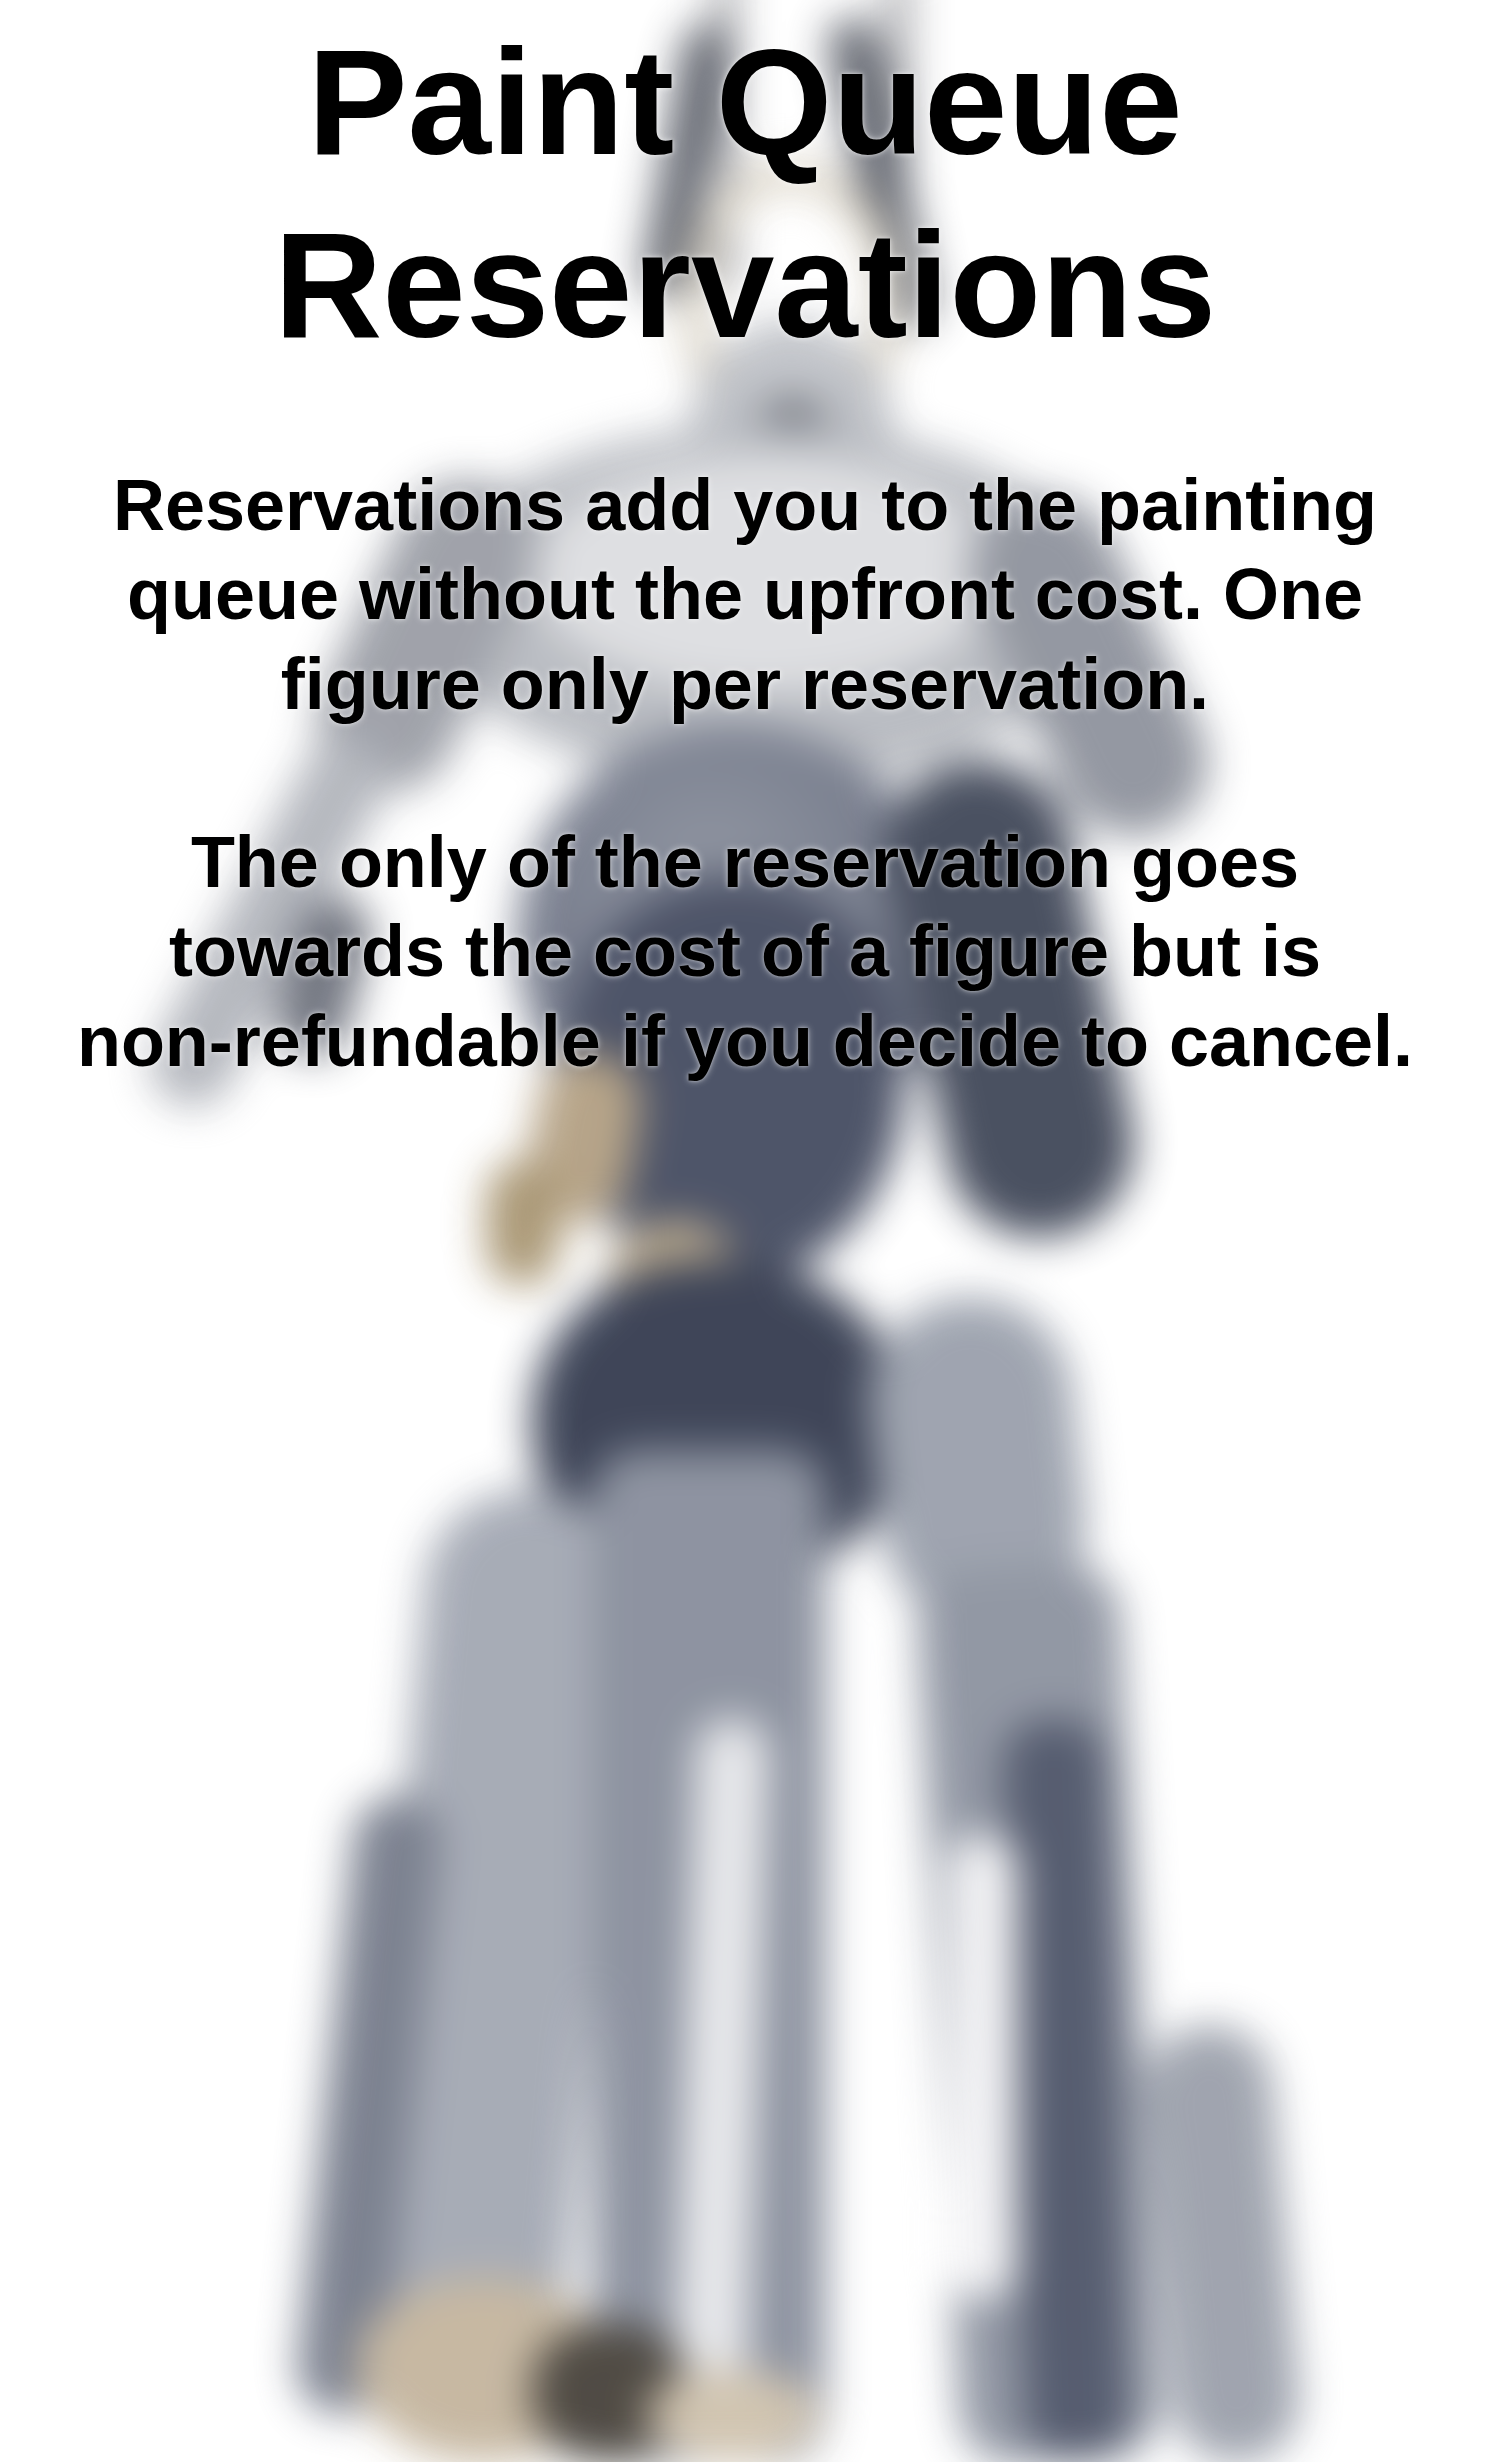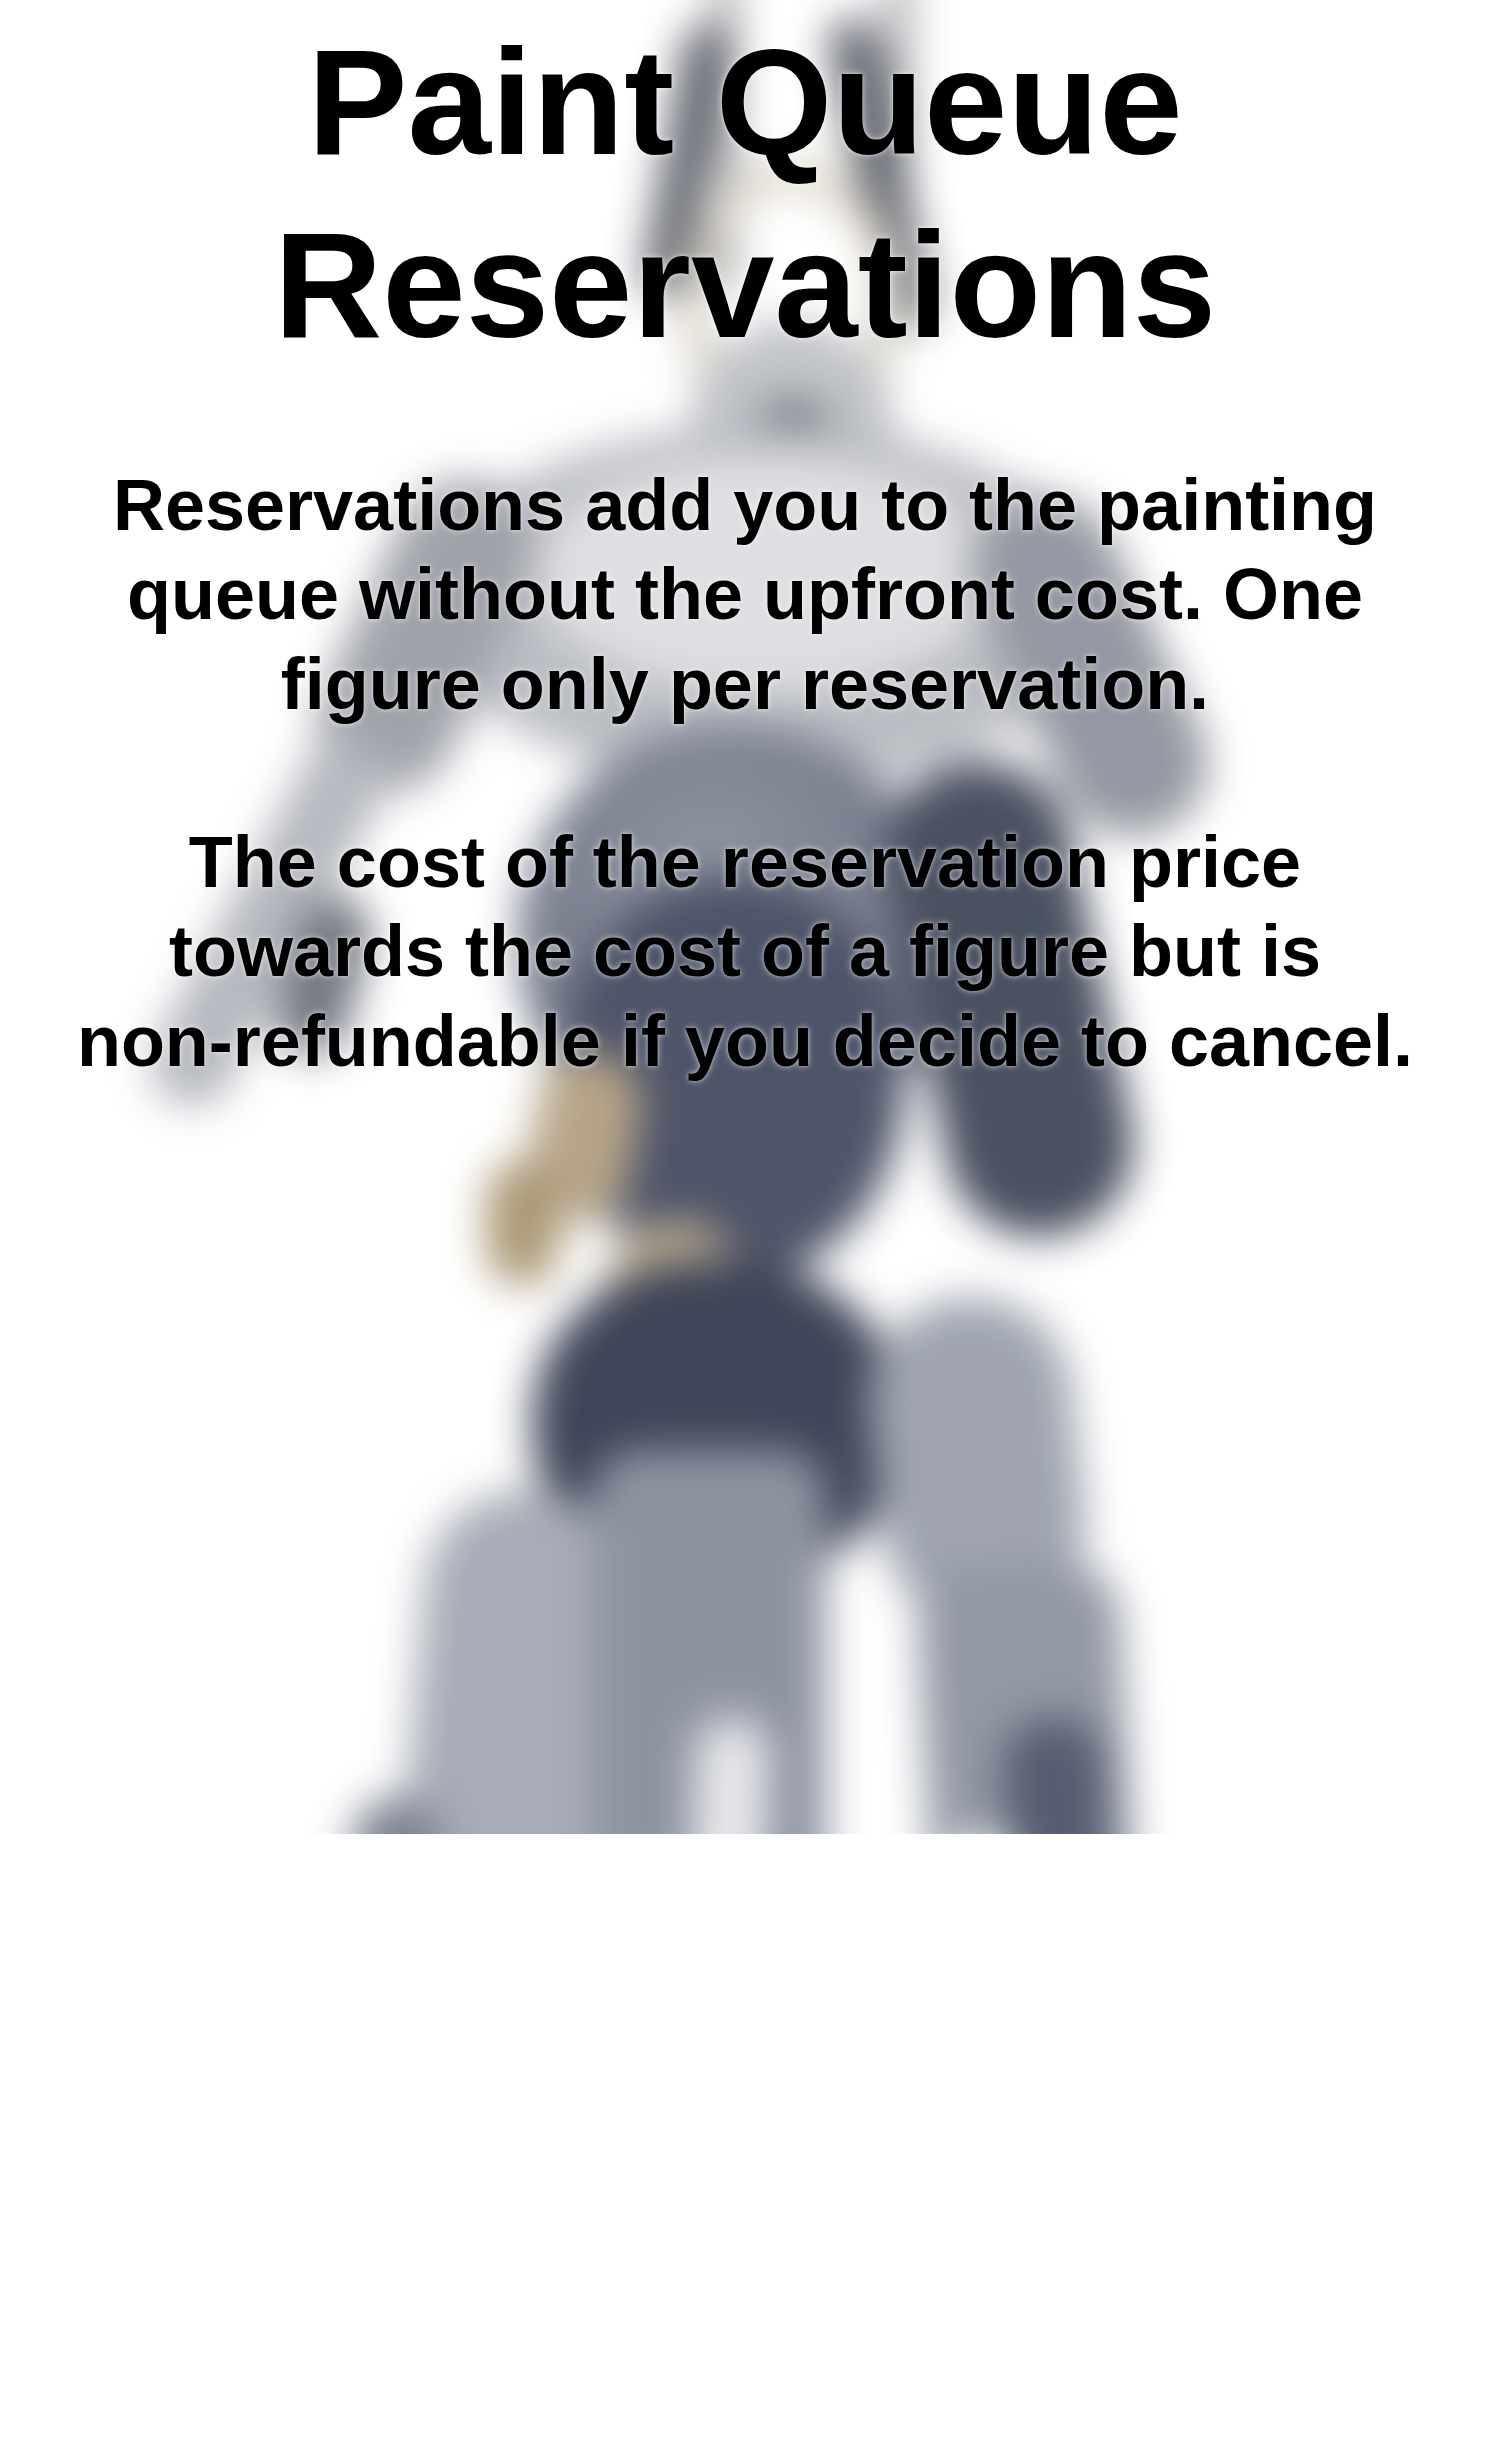--- a/index.html
+++ b/index.html
@@ -1,21 +1,21 @@
 <!DOCTYPE html>
 <html style="font-size:12.2px"><head>
 <meta charset="utf-8">
 <style>
   html, body { margin: 0; padding: 0; background: #ffffff; }
   * { box-sizing: border-box; }
 
   .page {
     position: relative;
     width: 1490px;
-    height: 1834px;
+    height: 2462px;
     background: #ffffff;
     overflow: hidden;
     font-family: "Liberation Sans", "DejaVu Sans", sans-serif;
   }
 
   
   .bg {
     position: absolute;
     inset: 0;
     filter: blur(20.7px);
@@ -89,19 +89,19 @@
     <i class="s" style="left:532px; top:2323px; width:157px; height:139px; background:#47423b; border-radius:45%;"></i>
     <i class="s" style="left:647px; top:2369px; width:172px; height:93px; background:#cfc2ad;"></i>
   </div>
 
   <div class="content">
     <h1 class="title">Paint Queue
 Reservations</h1>
     <p class="para">Reservations add you to the painting
 queue without the upfront cost. One
 figure only per reservation.</p>
-    <p class="para">The cost of the reservation price
+    <p class="para">The only of the reservation goes
 towards the cost of a figure but is
 non-refundable if you decide to cancel.</p>
   </div>
 
 </div>
 
 
 </body></html>

